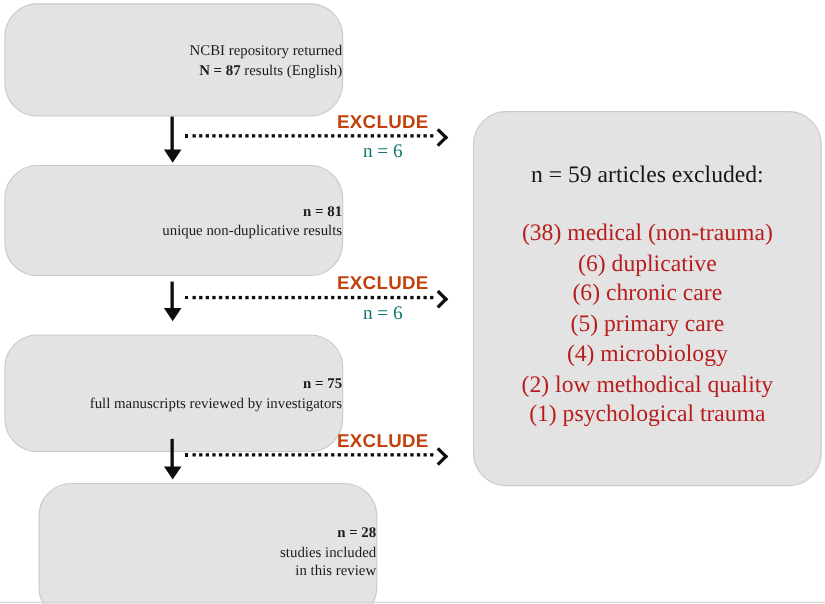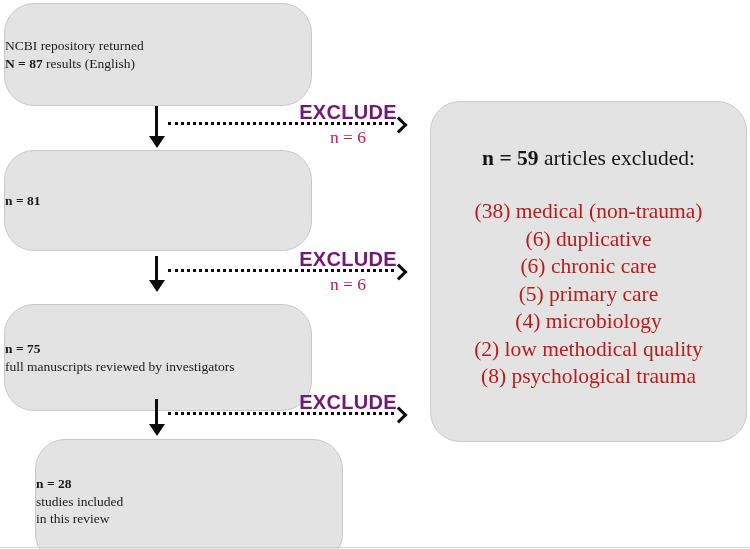--- a/index.html
+++ b/index.html
@@ -16,21 +16,21 @@
   .fbox {
     position: absolute;
     left: 4px;
     width: 308px;
     box-sizing: border-box;
     background: #e3e3e3;
     border: 1px solid #c9c9c9;
     border-radius: 30px;
     display: flex;
     flex-direction: column;
-    align-items: flex-start;
+    align-items: flex-end;
     justify-content: center;
     text-align: center;
   }
   #box1 { top: 3px;   height: 103px; }
   #box2 { top: 150px; height: 101px; }
   #box3 { top: 304px; height: 107px; }
   #box4 { top: 439px; height: 125px; margin-left: 31px; }
   .fbox .ln {
     font-size: 13.5px;
     line-height: 17.5px;
@@ -51,21 +51,21 @@
     border: 1px solid #c9c9c9;
     border-radius: 30px;
     text-align: center;
     padding-top: 44px;
   }
   .excl-heading {
     font-size: 21.5px;
     color: #161616;
     margin: 0 0 27px 0;
   }
-  .excl-heading .b { font-weight: bold; }
+  .excl-heading .b { font-weight: normal; }
   .excl-item {
     font-size: 21.5px;
     line-height: 27.5px;
     color: #b91c1c;
     white-space: nowrap;
   }
 
   
   .varrow-line {
     position: absolute;
@@ -112,35 +112,35 @@
   #chev3 { top: 409px; }
 
   
   .excl-label {
     position: absolute;
     left: 283px;
     width: 130px;
     text-align: center;
     font-family: "Liberation Sans", sans-serif;
     font-weight: bold;
-    font-size: 20px;
+    font-size: 17px;
     letter-spacing: 0.3px;
-    color: #701a75;
+    color: #c2410c;
     white-space: nowrap;
   }
   #exlabel1 { top: 101px; }
   #exlabel2 { top: 248px; }
   #exlabel3 { top: 391px; }
   .excl-count {
     position: absolute;
     left: 283px;
     width: 130px;
     text-align: center;
     font-size: 17.5px;
-    color: #be185d;
+    color: #0f766e;
   }
   #excount1 { top: 127px; }
   #excount2 { top: 274px; }
   #excount3 { top: 417px; }
 
   .bottom-rule {
     position: absolute;
     left: 0; right: 0;
     top: 547px;
     height: 1px;
@@ -160,20 +160,21 @@
   <div class="varrow-line" id="vline1"></div>
   <div class="varrow-head" id="vhead1"></div>
 
   <div class="excl-label" id="exlabel1">EXCLUDE</div>
   <div class="dotline" id="dot1"></div>
   <div class="chevron" id="chev1"></div>
   <div class="excl-count" id="excount1">n = 6</div>
 
   <div class="fbox" id="box2">
     <div class="ln b">n = 81</div>
+    <div class="ln">unique non-duplicative results</div>
   </div>
 
   <div class="varrow-line" id="vline2"></div>
   <div class="varrow-head" id="vhead2"></div>
 
   <div class="excl-label" id="exlabel2">EXCLUDE</div>
   <div class="dotline" id="dot2"></div>
   <div class="chevron" id="chev2"></div>
   <div class="excl-count" id="excount2">n = 6</div>
 
@@ -196,18 +197,18 @@
   </div>
 
   <div class="excl-box">
     <div class="excl-heading"><span class="b">n = 59</span><span> articles excluded:</span></div>
     <div class="excl-item">(38) medical (non-trauma)</div>
     <div class="excl-item">(6) duplicative</div>
     <div class="excl-item">(6) chronic care</div>
     <div class="excl-item">(5) primary care</div>
     <div class="excl-item">(4) microbiology</div>
     <div class="excl-item">(2) low methodical quality</div>
-    <div class="excl-item">(8) psychological trauma</div>
+    <div class="excl-item">(1) psychological trauma</div>
   </div>
 
   <div class="bottom-rule"></div>
 
 </div>
 
 </body></html>

